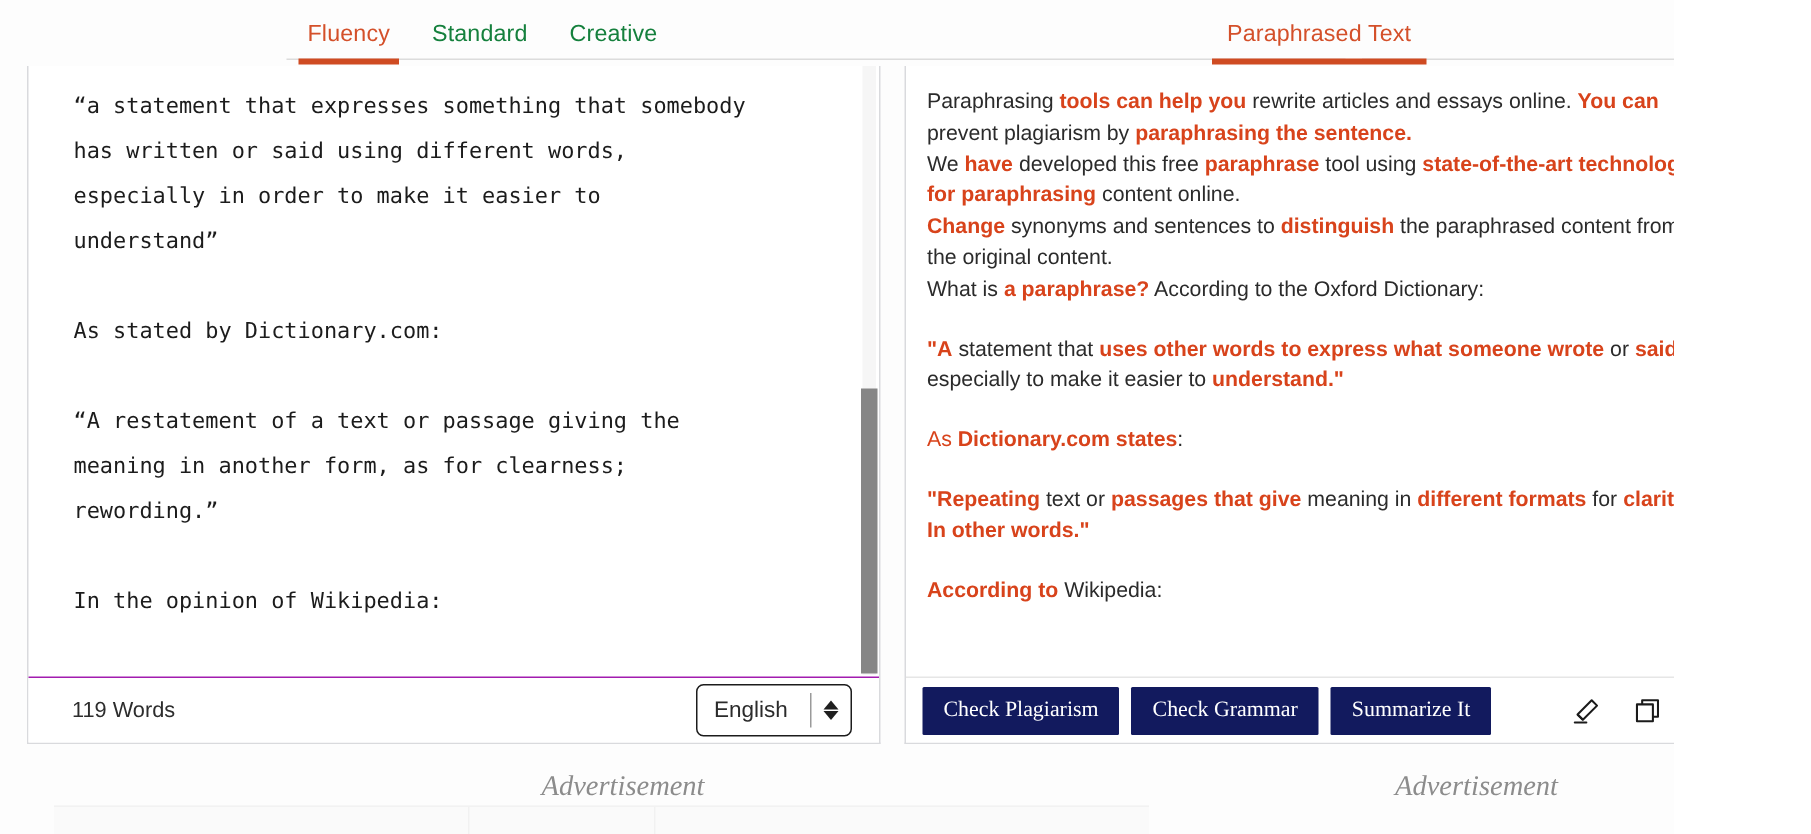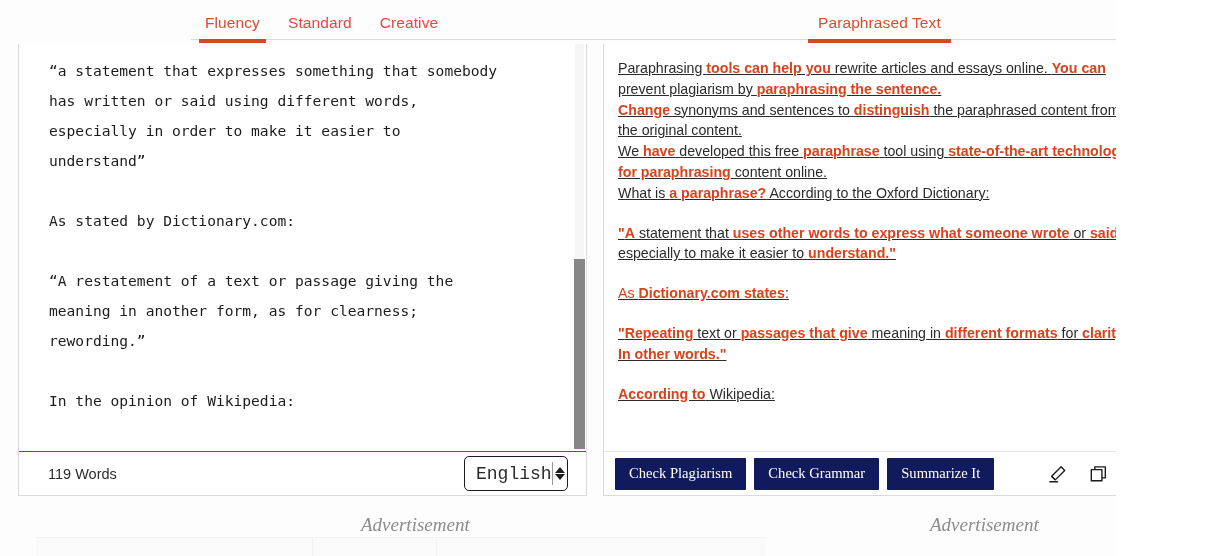--- a/index.html
+++ b/index.html
@@ -28,21 +28,21 @@
     left: 191px; top: 0;
     height: 43px;
     display: flex;
     align-items: flex-start;
     gap: 0px;
   }
   .tab {
     position: relative;
     padding: 14px 14px 0 14px;
     font-size: 15.5px;
-    color: #ef4444;
+    color: #15803d;
     cursor: pointer;
     height: 43px;
     white-space: nowrap;
     letter-spacing: 0.1px;
   }
   .tab.active { color: #d4502a; }
   .tab.active::after {
     content: "";
     position: absolute;
     left: 8px; right: 8px; bottom: 0;
@@ -111,21 +111,21 @@
   }
 
   
   .para-text {
     font-family: "Liberation Sans", sans-serif;
     font-size: 14.2px;
     line-height: 20.8px;
     color: #2b2b2b;
     margin: 0;
   }
-  .para-text p { margin: 0 0 0 0; text-decoration: underline; }
+  .para-text p { margin: 0 0 0 0; }
   .para-text .hl { color: #d8431b; font-weight: bold; }
   .para-text .hl2 { color: #d8431b; }
   .gap { height: 19px; }
 
   
   .sbar {
     position: absolute;
     top: 0;
     width: 13px;
     background: #f1f1f1;
@@ -166,24 +166,23 @@
     width: 104px; height: 35px;
     border: 1px solid #1c1c1c;
     border-radius: 5px;
     background: #fff;
     display: flex;
     align-items: center;
     cursor: pointer;
   }
   .lang-label {
     padding-left: 11px;
-    font-size: 18px;
+    font-size: 15px;
     color: #2b2b2b;
     flex: 1;
-    font-family: Liberation Mono, monospace;
   }
   .lang-divider {
     width: 1px; height: 23px; background: #9a9a9a;
   }
   .lang-arrows {
     width: 26px;
     display: flex; flex-direction: column;
     align-items: center; justify-content: center;
     gap: 1px;
   }
@@ -324,22 +323,22 @@
       </div>
     </div>
   </div>
 
   <div class="panel panel-right">
 
     <div class="editor">
       <div class="editor-inner" style="padding:14px 30px 0 14px;">
         <div class="para-text" id="para-render">
             <p><span>Paraphrasing </span><span class="hl">tools can help you</span><span> rewrite articles and essays online. </span><span class="hl">You can</span><br><span>prevent plagiarism by </span><span class="hl">paraphrasing the sentence.</span></p>
+            <p><span> We </span><span class="hl">have</span><span> developed this free </span><span class="hl">paraphrase</span><span> tool using </span><span class="hl">state-of-the-art technology for paraphrasing</span><span> content online.</span></p>
             <p><span> </span><span class="hl">Change</span><span> synonyms and sentences to </span><span class="hl">distinguish</span><span> the paraphrased content  from the original content.</span></p>
-            <p><span> We </span><span class="hl">have</span><span> developed this free </span><span class="hl">paraphrase</span><span> tool using </span><span class="hl">state-of-the-art technology for paraphrasing</span><span> content online.</span></p>
             <p><span>  What is </span><span class="hl">a paraphrase?</span><span> According to the Oxford Dictionary:</span></p>
             <div class="gap"></div>
             <p><span class="hl"> "</span><span class="hl">A</span><span> statement that </span><span class="hl">uses other words to express what someone wrote</span><span> or </span><span class="hl">said,</span><span> especially  to make it easier to </span><span class="hl">understand."</span></p>
             <div class="gap"></div>
             <p><span class="hl2"> As </span><span class="hl">Dictionary.com states</span><span>:</span></p>
             <div class="gap"></div>
             <p><span class="hl"> "</span><span class="hl">Repeating</span><span> text or </span><span class="hl">passages that give</span><span> meaning in </span><span class="hl">different formats</span><span> for </span><span class="hl">clarity. In other words."</span></p>
             <div class="gap"></div>
             <p><span> </span><span class="hl">According to</span><span> Wikipedia:</span></p>
           </div>

